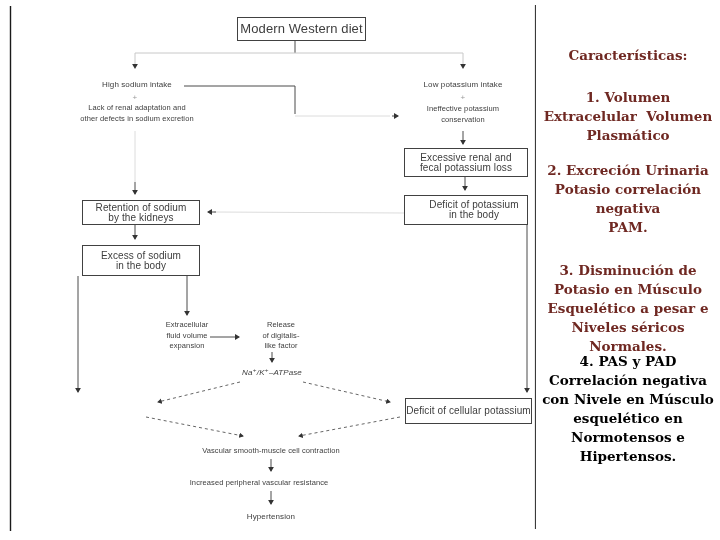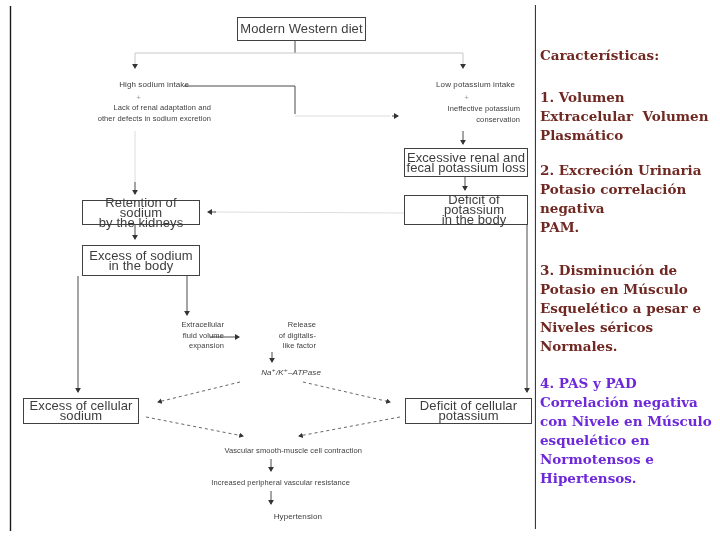--- a/index.html
+++ b/index.html
@@ -3,29 +3,29 @@
 <meta charset="utf-8">
 <style>
   html,body{margin:0;padding:0;}
   body{width:720px;height:540px;overflow:hidden;background:#ffffff;
        font-family:"Liberation Sans","DejaVu Sans",sans-serif;}
   #slide{position:relative;width:720px;height:540px;background:#ffffff;}
   .abs{position:absolute;}
   svg{display:block;}
   
   .fnode{position:absolute;color:#3d3d3d;font-size:7.5px;line-height:10.5px;
-         text-align:right;white-space:pre-line;letter-spacing:.1px;}
+         text-align:center;white-space:pre-line;letter-spacing:.1px;}
   .fbox{position:absolute;border:1px solid #414141;background:#ffffff;
-        color:#3d3d3d;font-size:13px;line-height:10px;text-align:center;
+        color:#3d3d3d;font-size:10px;line-height:10px;text-align:center;
         white-space:pre-line;display:flex;align-items:center;justify-content:center;
         box-sizing:border-box;letter-spacing:.1px;}
   .plus{color:#9a9a9a;font-size:8px;line-height:8px;}
   
   #panel{position:absolute;left:536px;top:0;width:184px;height:540px;background:#ffffff;}
-  .ptxt{position:absolute;left:4px;width:176px;text-align:left;
+  .ptxt{position:absolute;left:4px;width:176px;text-align:center;
         font-family:"DejaVu Serif","Liberation Serif",serif;font-weight:700;
         font-size:13.5px;line-height:19px;white-space:pre-wrap;}
 </style>
 </head>
 <body>
 
 <div id="slide">
 
   <svg class="abs" width="720" height="540" viewBox="0 0 720 540" style="left:0;top:0;">
     <defs>
@@ -108,21 +108,20 @@
   <div class="fnode" style="left:150px;top:320px;width:74px;">Extracellular
 fluid volume
 expansion</div>
 
   <div class="fnode" style="left:246px;top:320px;width:70px;">Release
 of digitalis-
 like factor</div>
 
   <div class="fnode" style="left:223px;top:368px;width:98px;font-size:8px;font-style:italic;">Na⁺/K⁺–ATPase</div>
 
-  <div class="fbox" style="left:23px;top:398px;width:116px;height:26px;">Excess of cellular sodium</div>
 
   <div class="fbox" style="left:405px;top:398px;width:127px;height:26px;">Deficit of cellular potassium</div>
 
   <div class="fnode" style="left:180px;top:446px;width:182px;">Vascular smooth-muscle cell contraction</div>
 
   <div class="fnode" style="left:168px;top:478px;width:182px;">Increased peripheral vascular resistance</div>
 
   <div class="fnode" style="left:220px;top:512px;width:102px;font-size:8px;">Hypertension</div>
 
   <div id="panel">
@@ -132,21 +131,21 @@
 Plasmático</div>
     <div class="ptxt" style="top: 161px; color: rgb(111, 40, 34);">2. Excreción Urinaria
 Potasio correlación
 negativa
 PAM.</div>
     <div class="ptxt" style="top: 261px; color: rgb(111, 40, 34);">3. Disminución de
 Potasio en Músculo
 Esquelético a pesar e
 Niveles séricos
 Normales.</div>
-    <div class="ptxt" style="top: 374px; color: #6d28d9;">4. PAS y PAD
+    <div class="ptxt" style="top: 352px; color: #000000;">4. PAS y PAD
 Correlación negativa
 con Nivele en Músculo
 esquelético en
 Normotensos e
 Hipertensos.</div>
   </div>
 
 </div>
 
 </body></html>

